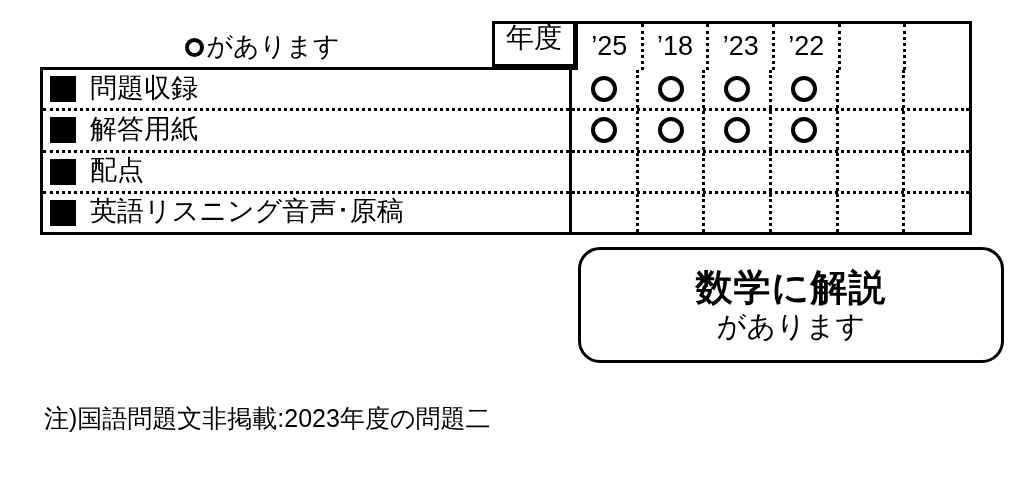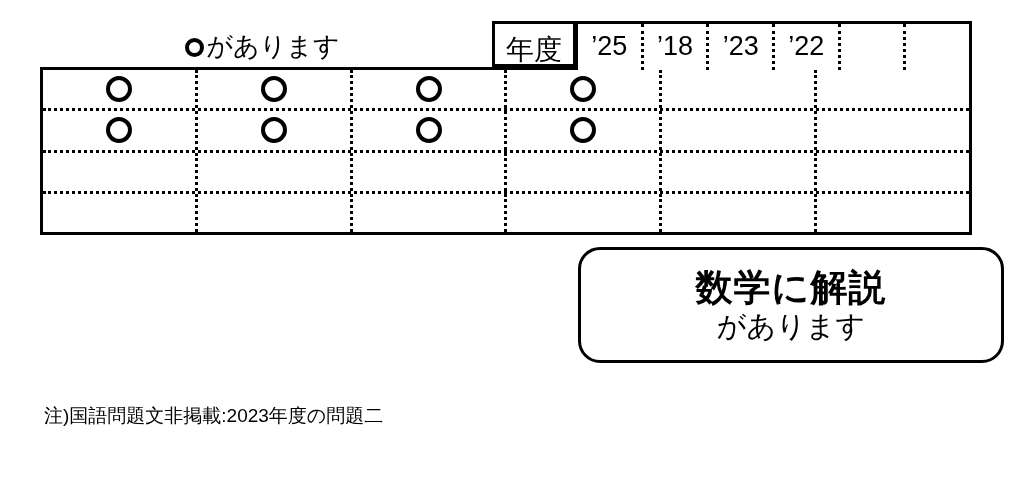--- a/index.html
+++ b/index.html
@@ -48,21 +48,21 @@
   
   .nendo-box {
     position: absolute;
     left: 492px;
     top: 21px;
     width: 84px;
     height: 46px;
     border: 3px solid #000;
     box-sizing: border-box;
     display: flex;
-    align-items: flex-end;
+    align-items: flex-start;
     justify-content: center;
     background: #fff;
     z-index: 5;
   }
   .nendo-box span {
     font-size: 28px;
     line-height: 1;
     white-space: nowrap;
   }
 
@@ -201,21 +201,21 @@
     font-size: 29px;
     line-height: 1.1;
     white-space: nowrap;
   }
 
   
   .footnote {
     position: absolute;
     left: 44px;
     top: 406px;
-    font-size: 19px;
+    font-size: 25px;
     line-height: 1;
     white-space: nowrap;
   }
 </style>
 </head>
 <body>
 
 <div class="legend">
   <div class="legend-circle"></div>
   <div class="legend-text">があります</div>
@@ -241,20 +241,38 @@
   <div class="year-cell">
       <span></span>
     </div>
   <div class="year-cell">
       <span></span>
     </div>
 </div>
 
 <div class="table-wrap">
 
+  <div class="label-col">
+    <div class="label-row">
+      <div class="bullet"></div>
+      <div class="label-text">問題収録</div>
+    </div>
+    <div class="label-row">
+      <div class="bullet"></div>
+      <div class="label-text">解答用紙</div>
+    </div>
+    <div class="label-row">
+      <div class="bullet"></div>
+      <div class="label-text">配点</div>
+    </div>
+    <div class="label-row">
+      <div class="bullet"></div>
+      <div class="label-text">英語リスニング音声･原稿</div>
+    </div>
+  </div>
 
   <div class="marks-col" id="marks-col">
       <div class="marks-row">
         <div class="mark-cell">
           <div class="mark-circle"></div>
         </div>
         <div class="mark-cell">
           <div class="mark-circle"></div>
         </div>
         <div class="mark-cell">

